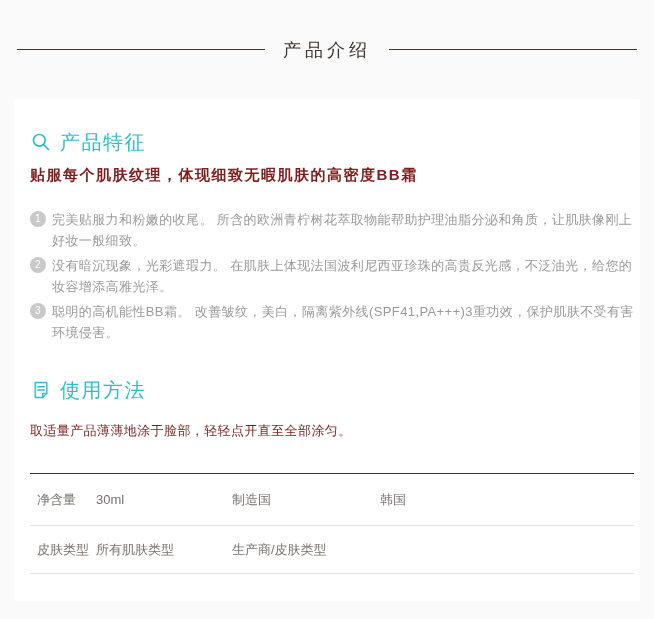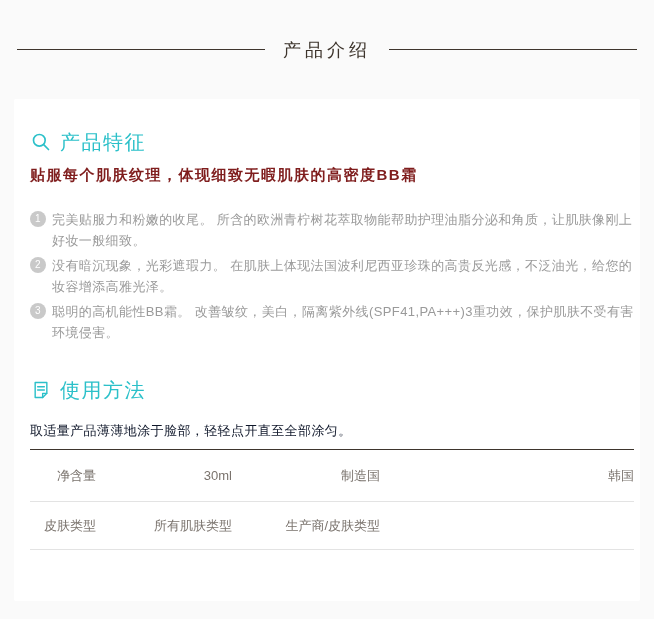--- a/index.html
+++ b/index.html
@@ -93,27 +93,26 @@
     text-align: center;
   }
   .feature-item .item-text { flex: 1; }
   
   .usage-heading { margin-top: 36px; }
   .usage-text {
     margin-top: 19px;
     font-size: 13px;
     letter-spacing: 0.4px;
     line-height: 21px;
-    color: #0f172a;
+    color: #7f1d1d;
   }
   
   .spec-table {
-    margin-top: 8px;
+    margin-top: 32px;
     border-top: 1px solid #3e352d;
-    text-align: right;
   }
   .spec-row {
     display: grid;
     grid-template-columns: 66px 136px 148px 1fr;
     align-items: center;
     border-bottom: 1px solid #e3e3e3;
     font-size: 13px;
     color: #7a736d;
   }
   .spec-row.row-1 { height: 52px; }

